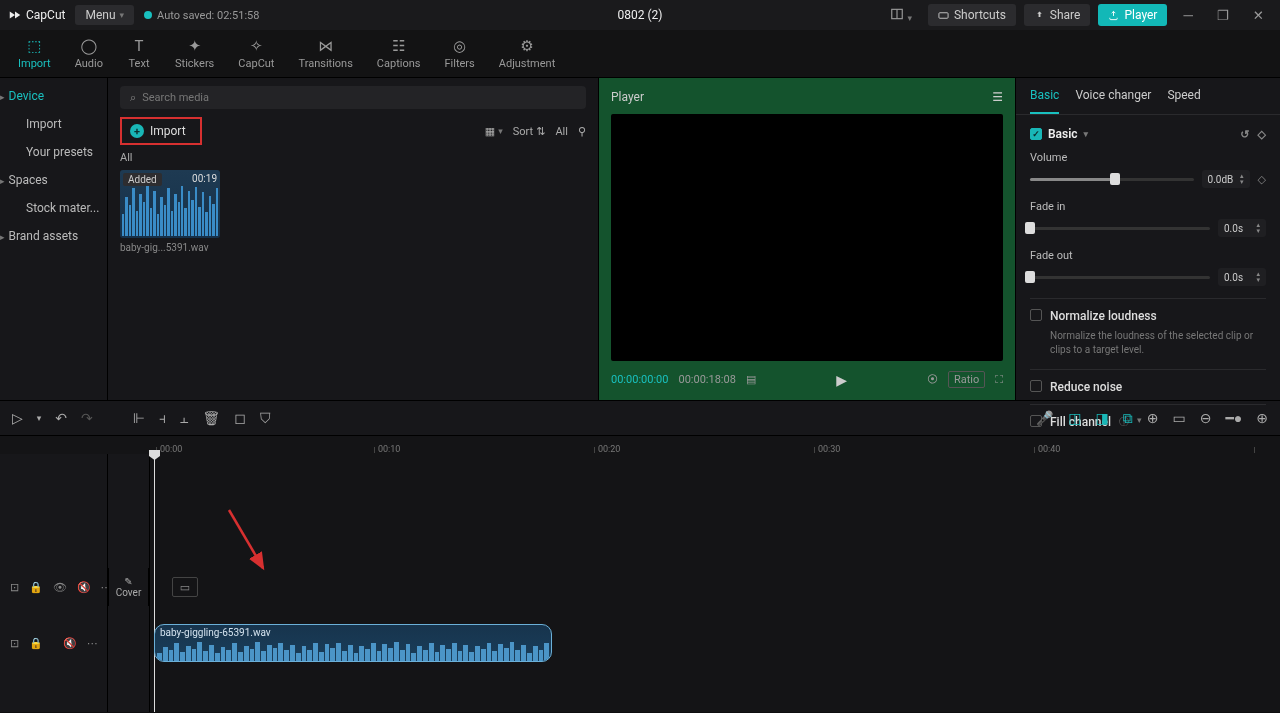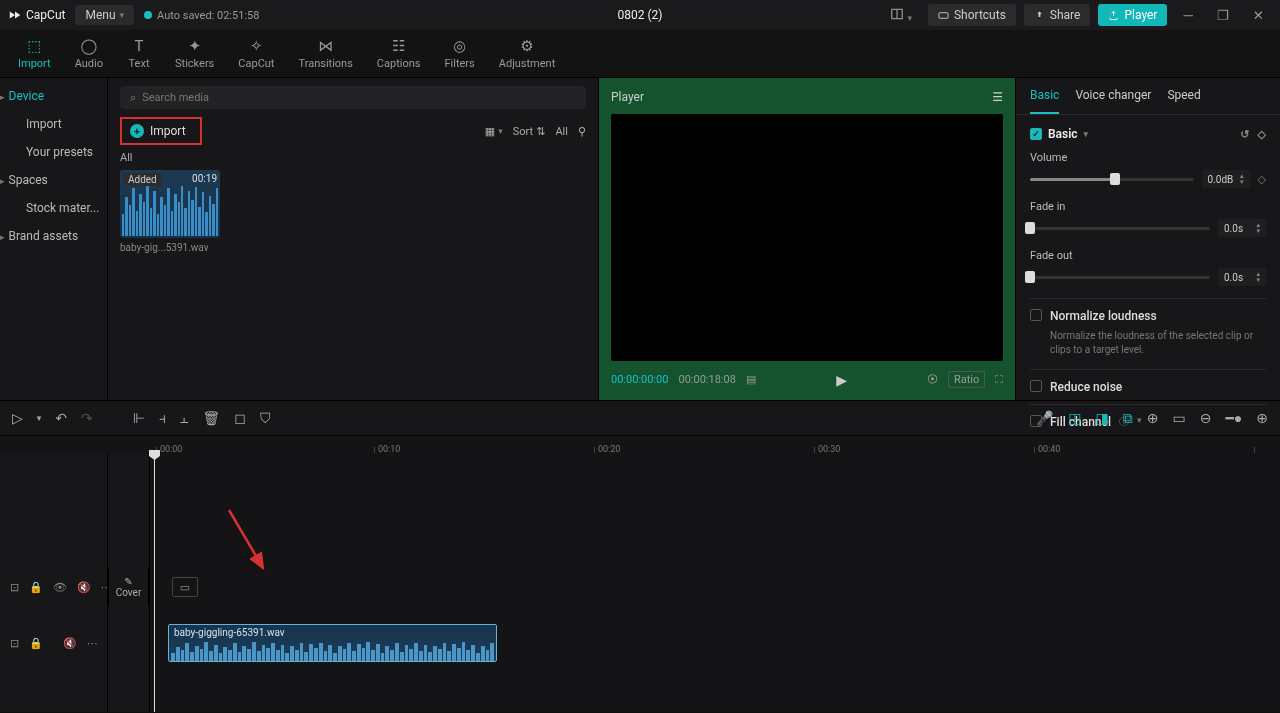--- a/index.html
+++ b/index.html
@@ -102,21 +102,21 @@
   .timeline { background:#141416; position:relative; height:258px; display:flex; }
   .track-head { width:108px; background:#17171a; border-right:1px solid #000; }
   .th-row { height:38px; display:flex; align-items:center; gap:10px; padding:0 10px; color:#888; font-size:11px; }
   .thc-cover { height:38px; display:flex; flex-direction:column; align-items:center; justify-content:center; color:#aaa; font-size:10px; border-left:1px solid #000; border-right:1px solid #000; }
   .track-body { flex:1; position:relative; }
   .playhead { position:absolute; top:0; bottom:0; width:1px; background:#ddd; left:4px; }
   .playhead::before { content:""; position:absolute; top:-4px; left:-5px; width:11px; height:10px; background:#ddd; clip-path:polygon(0 0,100% 0,100% 60%,50% 100%,0 60%); }
   .cover-track { height:38px; display:flex; align-items:center; padding-left:22px; margin-top:114px; }
   .cover-slot { width:26px; height:20px; border:1px solid #444; border-radius:2px; display:flex; align-items:center; justify-content:center; }
   .audio-track { height:42px; position:absolute; left:2px; top:170px; right:0; }
-  .audio-clip { position:absolute; left:16px; width:329px; height:38px; background:linear-gradient(to bottom,#17344d,#1a3e5a); border:1px solid #6bb0d8; border-radius:2px; overflow:hidden; }
+  .audio-clip { position:absolute; left:2px; width:398px; height:38px; background:linear-gradient(to bottom,#17344d,#1a3e5a); border:1px solid #6bb0d8; border-radius:10px; overflow:hidden; }
   .clip-label { font-size:10px; color:#d3e2ee; padding:2px 5px; }
   .clip-wave { position:absolute; bottom:0; left:0; right:0; height:22px; display:flex; align-items:flex-end; gap:1px; padding:0 2px; }
   .clip-wave span { flex:1; background:#4b95c7; }
 
   
   .arrow-annot { position:absolute; left:227px; top:508px; pointer-events:none; }
 
   .icon-svg { width:14px; height:14px; fill:currentColor; }
   .icon-svg-sm { width:11px; height:11px; fill:currentColor; }
 </style>

